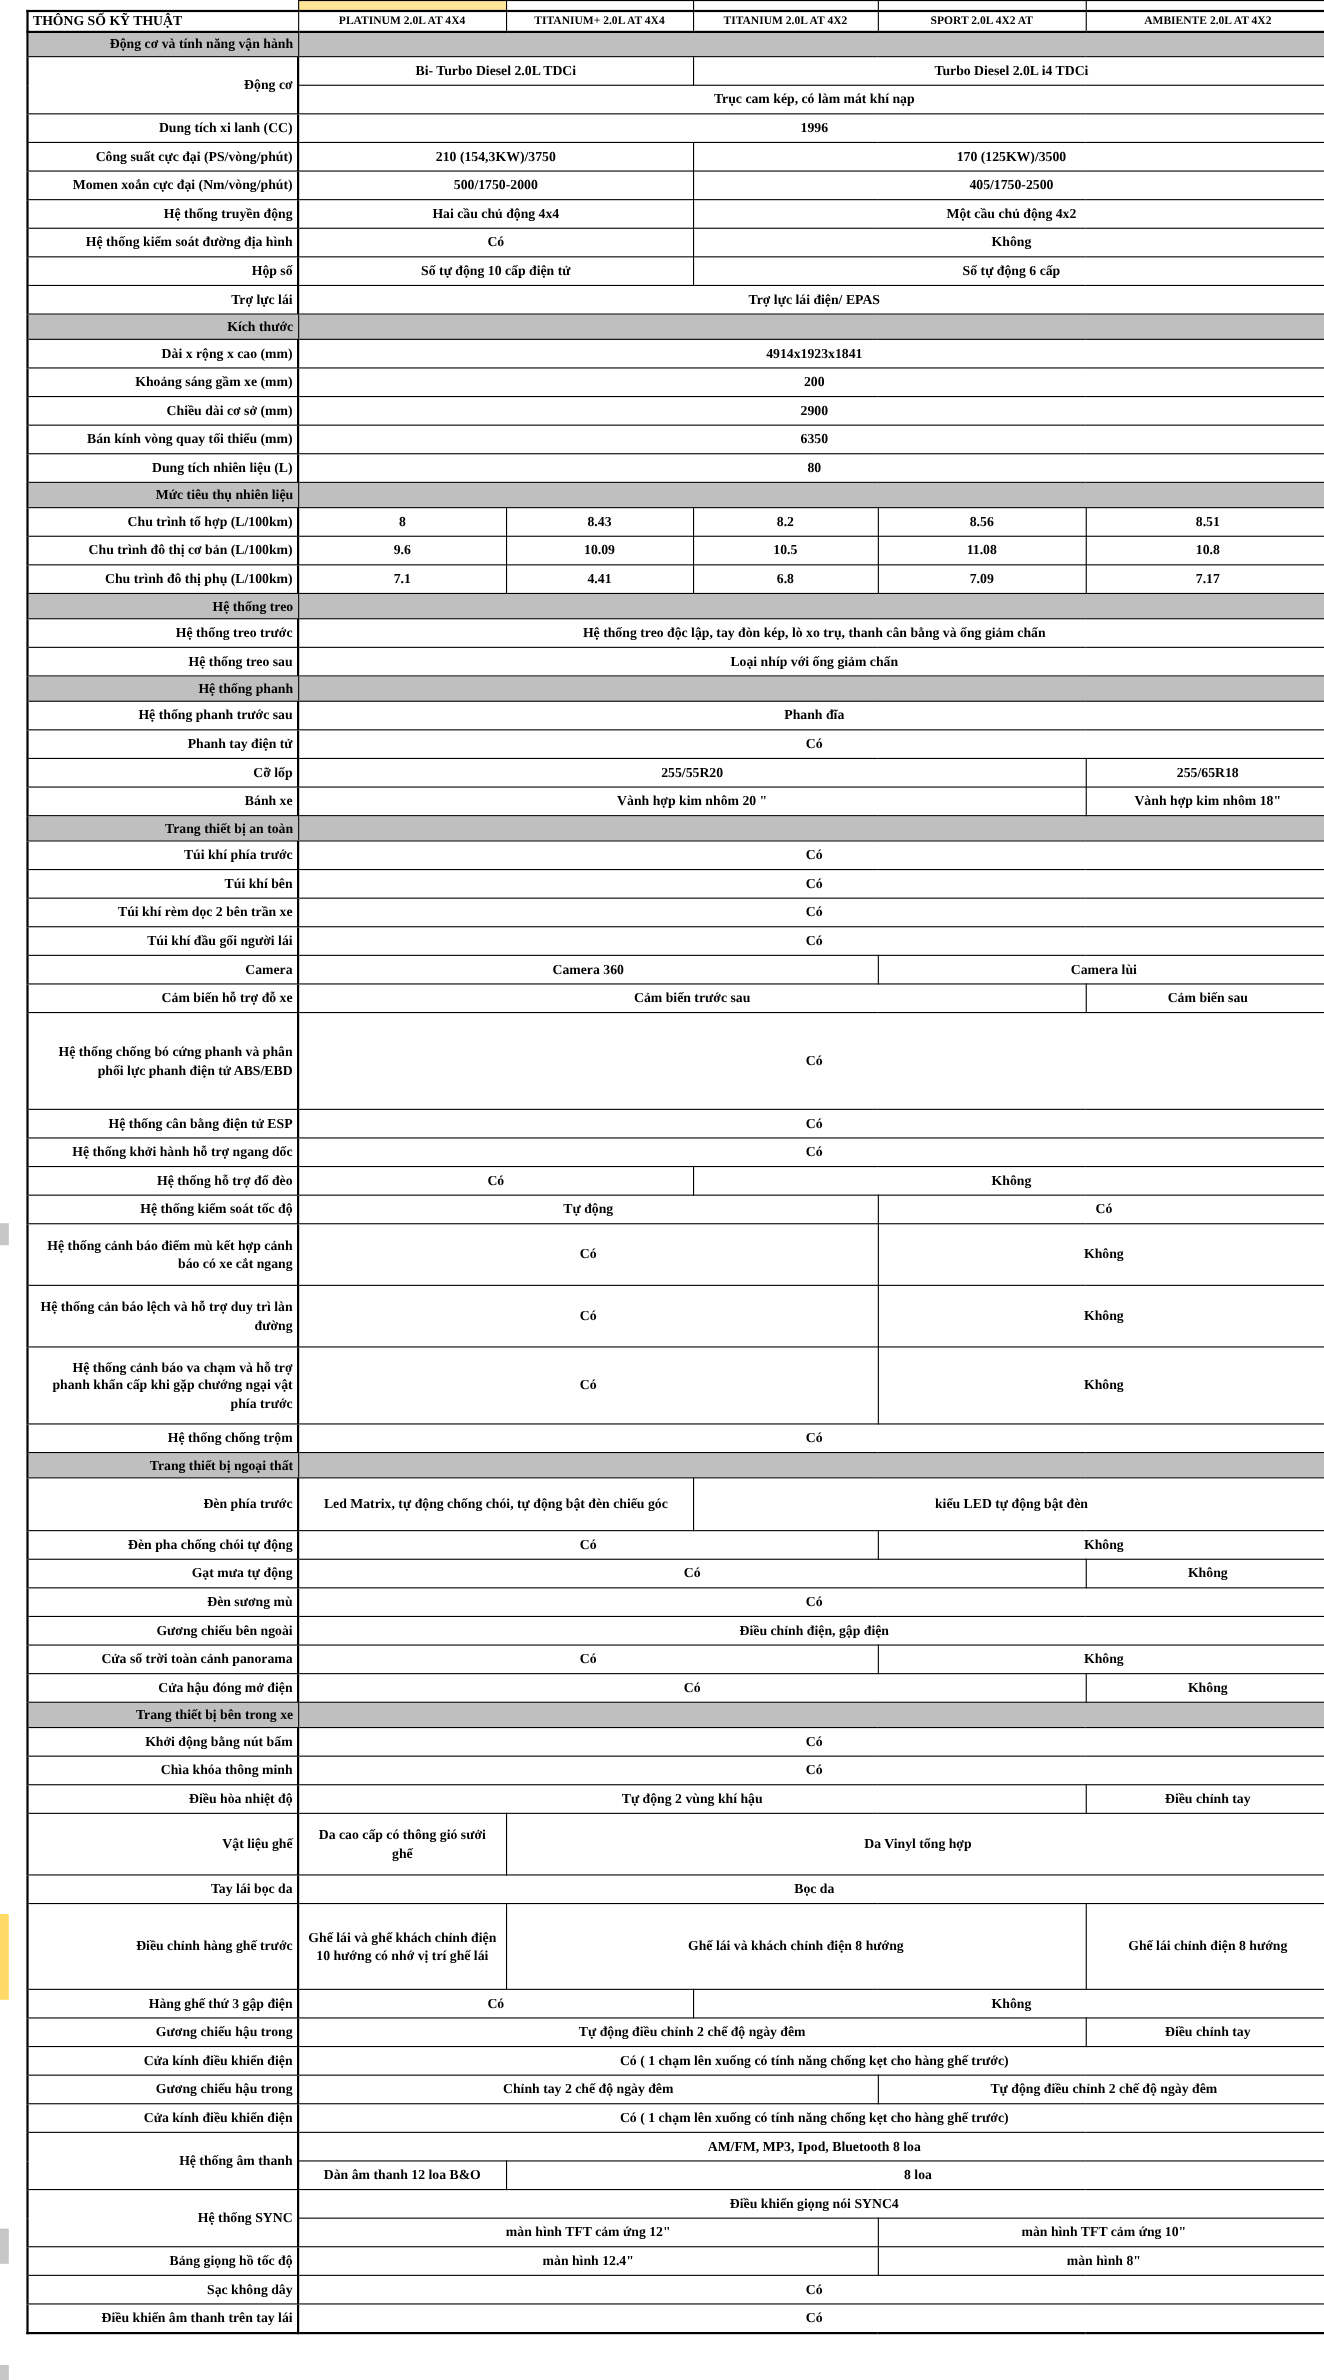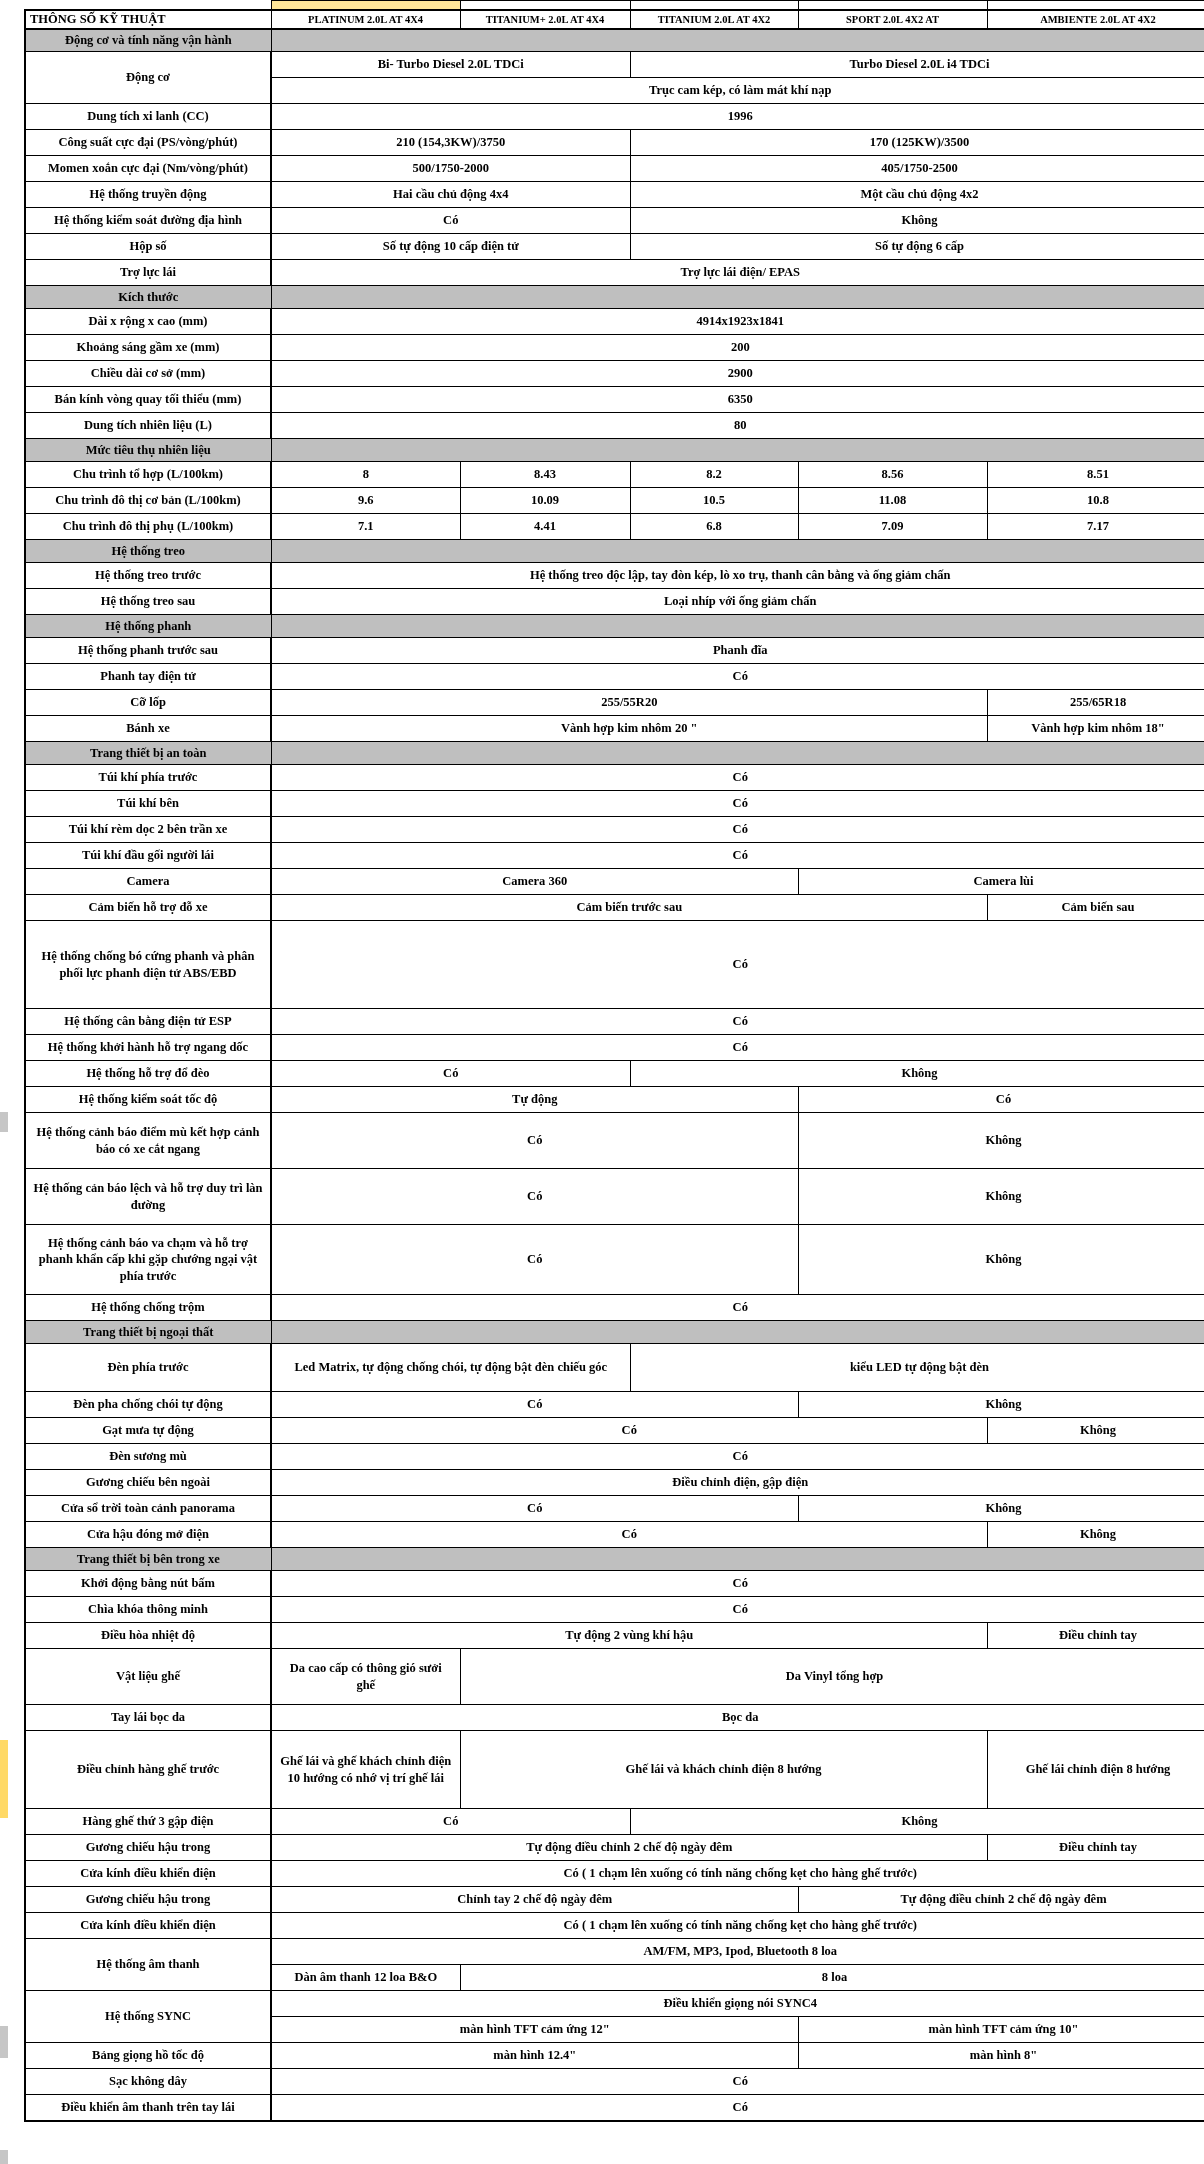--- a/index.html
+++ b/index.html
@@ -40,30 +40,30 @@
   tr.section{height:23px;}
   tr.habs{height:88px;}
   tr.h2l{height:56px;}
   tr.h3l{height:70px;padding-left:17px;}
   tr.hden{height:48px;margin-top:24px;}
   tr.hmat{height:56px;}
   tr.hseat{height:78px;}
 
   th.label{
     border:1px solid #000;border-left:2px solid #000;border-right:2px solid #000;
-    text-align:center;font-size:12.5px;line-height:1.3;padding-left:4px;
+    text-align:right;font-size:12.5px;line-height:1.3;padding-left:4px;
   }
   td.val{
     border:1px solid #000;text-align:center;font-size:12.5px;line-height:1.35;padding:1px 8px;
   }
   td.sliver{border:none;border-left:1.5px solid #000;background:#fff;padding:0;}
 
   tr.section th.sec-label{
     border:1px solid #000;border-left:2px solid #000;border-right:1px solid #000;
-    background:var(--sec);text-align:center;font-size:12.5px;padding-left:4px;
+    background:var(--sec);text-align:right;font-size:12.5px;padding-left:4px;
   }
   tr.section td.sec-band{border:1px solid #000;border-right:none;background:var(--sec);}
   tr.section td.sliver{border:none;background:var(--sec);}
 
   
   tr.pb th.label, tr.pb td.val{border-top:1.5px dashed #000;}
   tr.pb td.sliver{border-top:1.5px dashed #000;}
 
   tr.last th.label, tr.last td.val{border-bottom:2px solid #000;}
 

